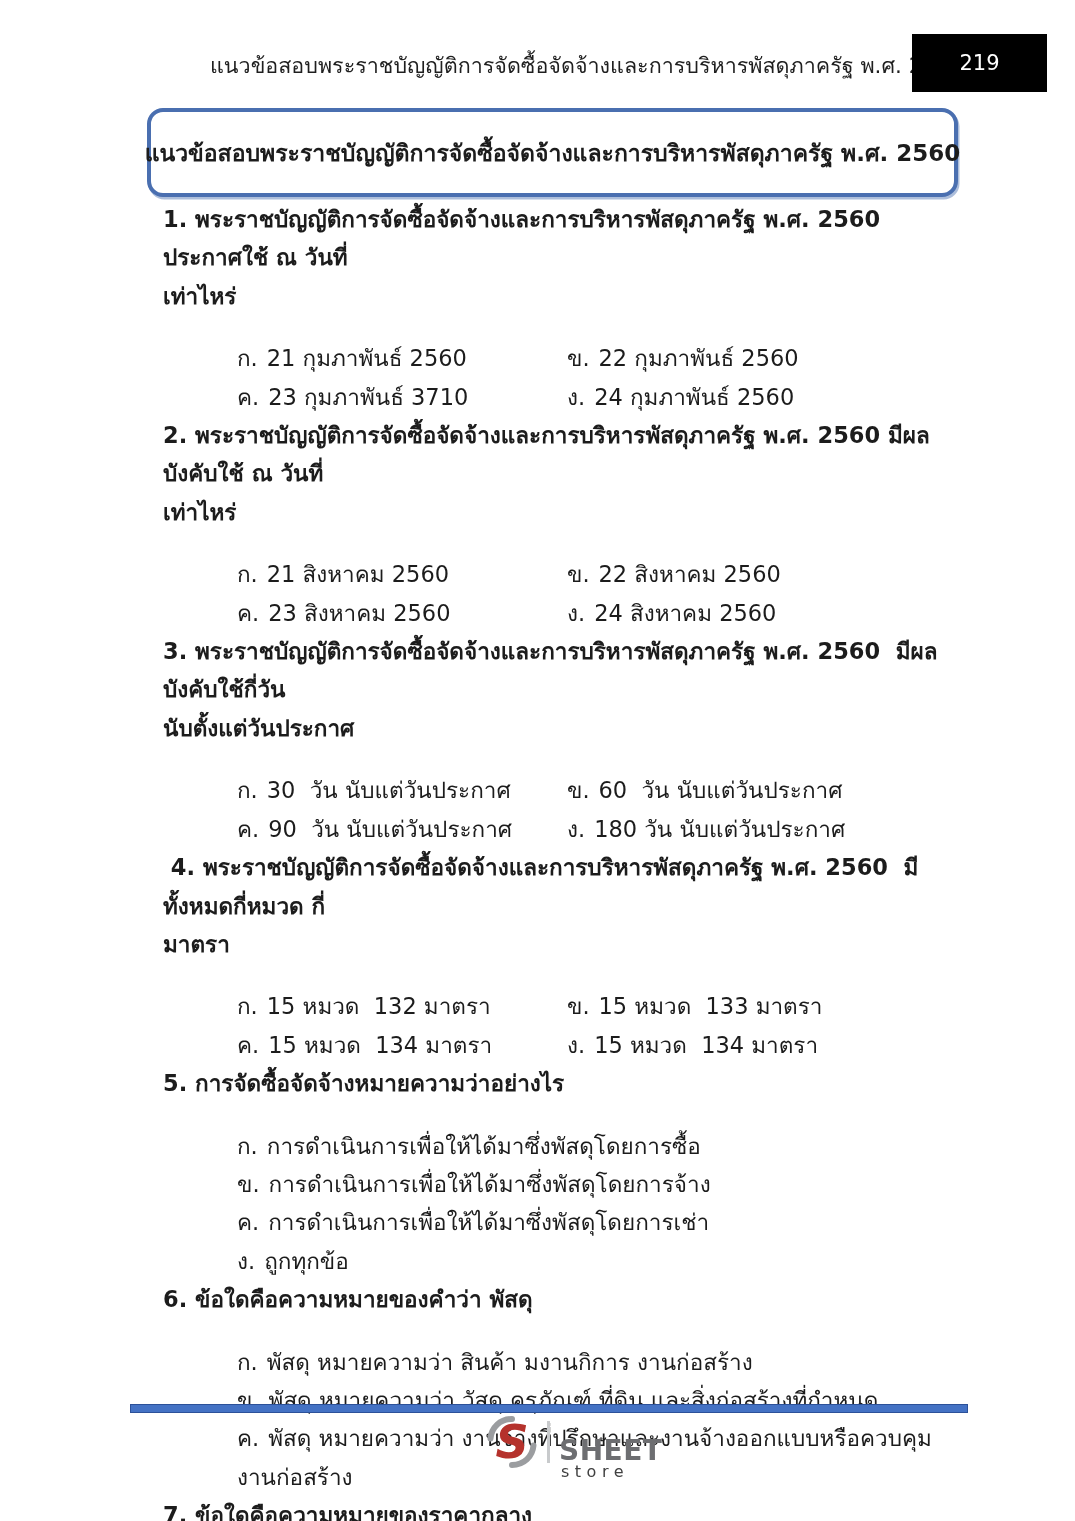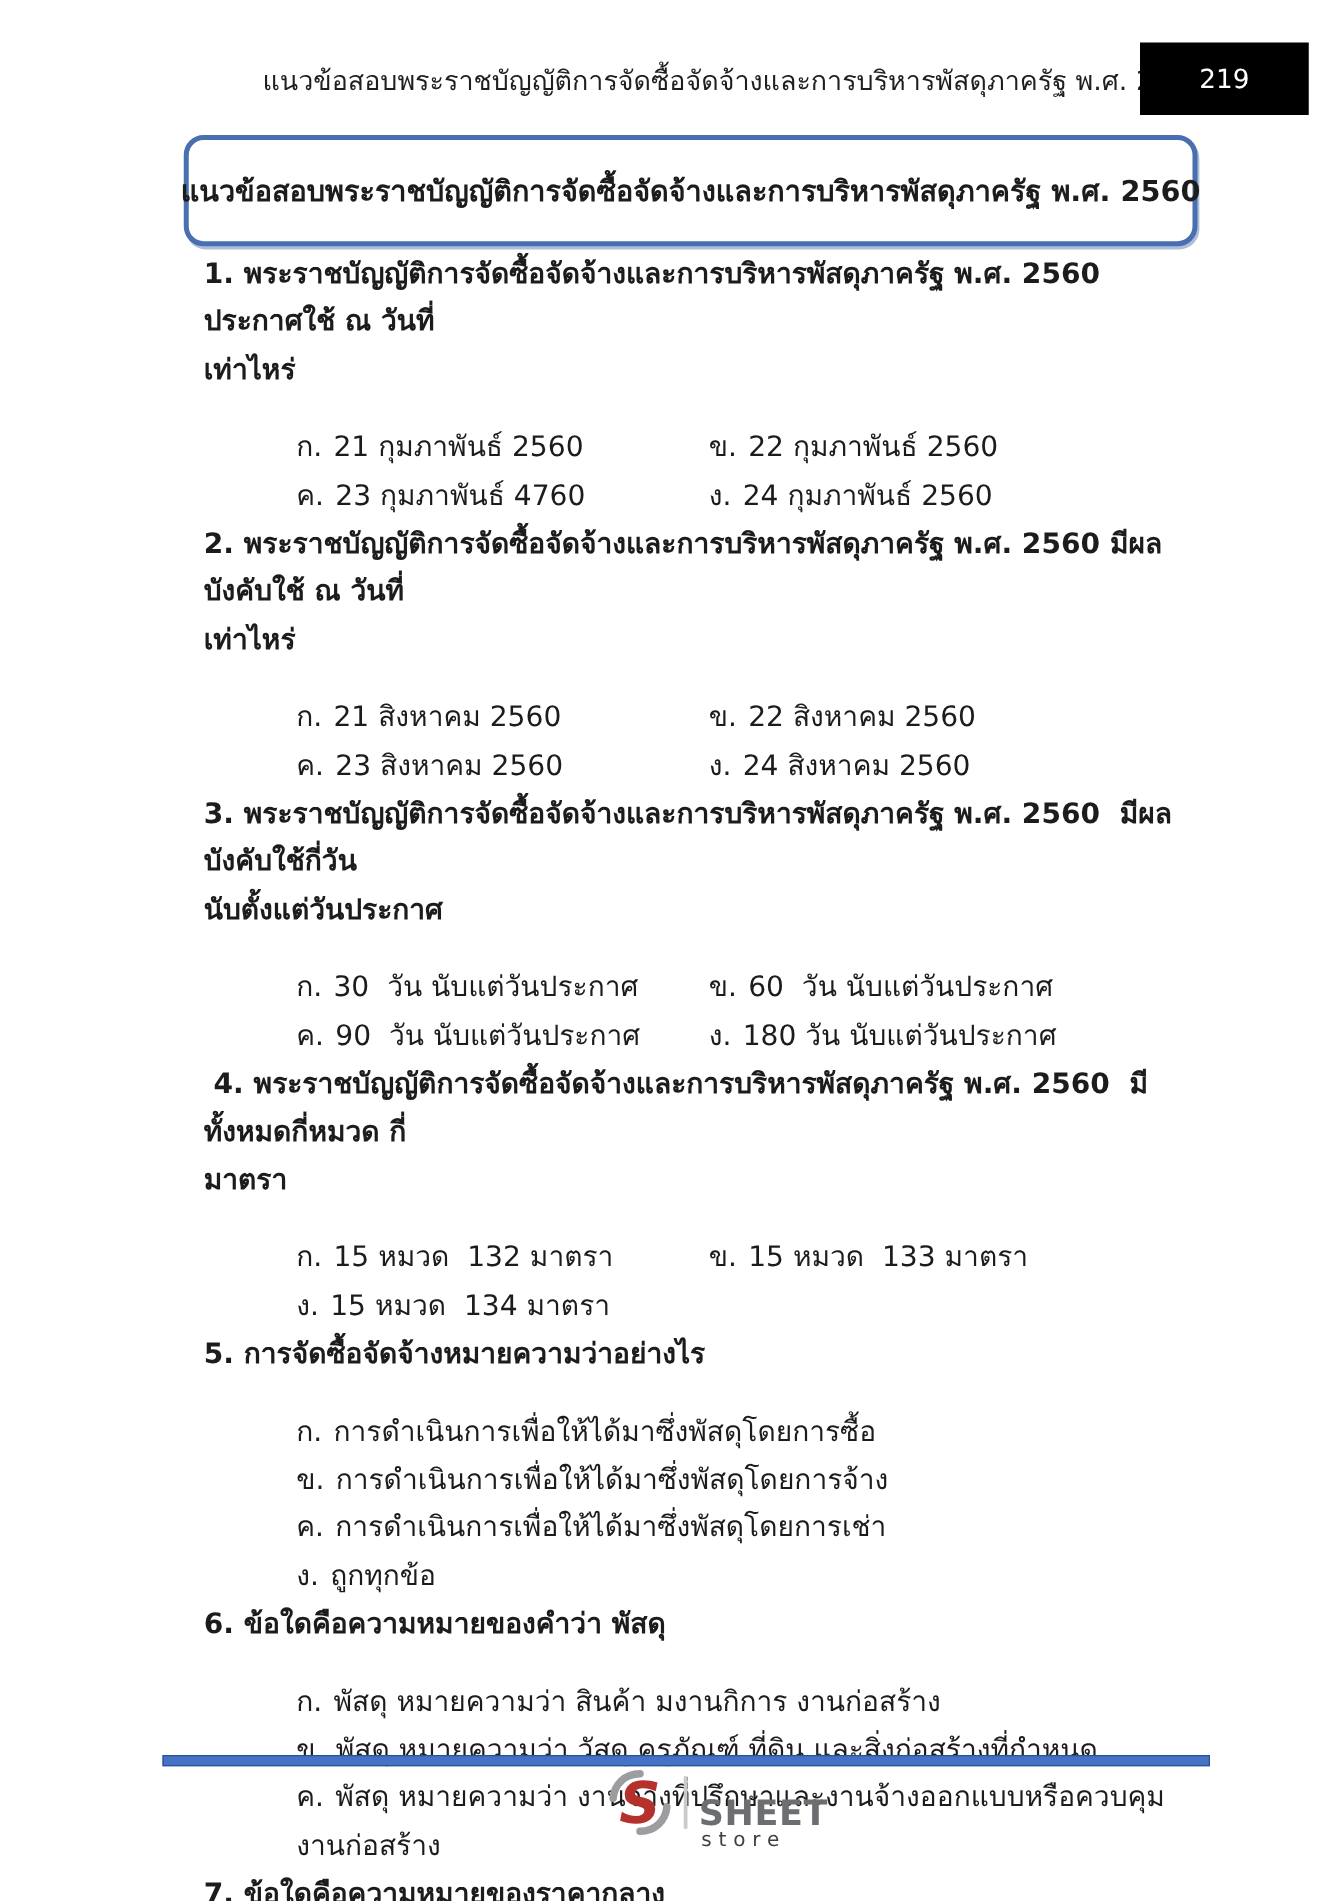--- a/index.html
+++ b/index.html
@@ -76,21 +76,21 @@
 
     <section>
       <div class="q-line">1. พระราชบัญญัติการจัดซื้อจัดจ้างและการบริหารพัสดุภาครัฐ พ.ศ. 2560 ประกาศใช้ ณ วันที่</div>
       <div class="q-line">เท่าไหร่</div>
       <div class="choices">
         <div class="crow">
           <div class="choice"><span class="clabel">ก.</span><span class="ctext">21 กุมภาพันธ์ 2560</span></div>
           <div class="choice"><span class="clabel">ข.</span><span class="ctext">22 กุมภาพันธ์ 2560</span></div>
         </div>
         <div class="crow">
-          <div class="choice"><span class="clabel">ค.</span><span class="ctext">23 กุมภาพันธ์ 4760</span></div>
+          <div class="choice"><span class="clabel">ค.</span><span class="ctext">23 กุมภาพันธ์ 3710</span></div>
           <div class="choice"><span class="clabel">ง.</span><span class="ctext">24 กุมภาพันธ์ 2560</span></div>
         </div>
       </div>
     </section>
 
     <section>
       <div class="q-line">2. พระราชบัญญัติการจัดซื้อจัดจ้างและการบริหารพัสดุภาครัฐ พ.ศ. 2560 มีผลบังคับใช้ ณ วันที่</div>
       <div class="q-line">เท่าไหร่</div>
       <div class="choices">
         <div class="crow">
@@ -121,20 +121,21 @@
 
     <section>
       <div class="q-line"> 4. พระราชบัญญัติการจัดซื้อจัดจ้างและการบริหารพัสดุภาครัฐ พ.ศ. 2560  มีทั้งหมดกี่หมวด กี่</div>
       <div class="q-line">มาตรา</div>
       <div class="choices">
         <div class="crow">
           <div class="choice"><span class="clabel">ก.</span><span class="ctext">15 หมวด  132 มาตรา</span></div>
           <div class="choice"><span class="clabel">ข.</span><span class="ctext">15 หมวด  133 มาตรา</span></div>
         </div>
         <div class="crow">
+          <div class="choice"><span class="clabel">ค.</span><span class="ctext">15 หมวด  134 มาตรา</span></div>
           <div class="choice"><span class="clabel">ง.</span><span class="ctext">15 หมวด  134 มาตรา</span></div>
         </div>
       </div>
     </section>
 
     <section>
       <div class="q-line">5. การจัดซื้อจัดจ้างหมายความว่าอย่างไร</div>
       <div class="choices">
         <div class="choice"><span class="clabel">ก.</span><span class="ctext">การดำเนินการเพื่อให้ได้มาซึ่งพัสดุโดยการซื้อ</span></div>
         <div class="choice"><span class="clabel">ข.</span><span class="ctext">การดำเนินการเพื่อให้ได้มาซึ่งพัสดุโดยการจ้าง</span></div>

